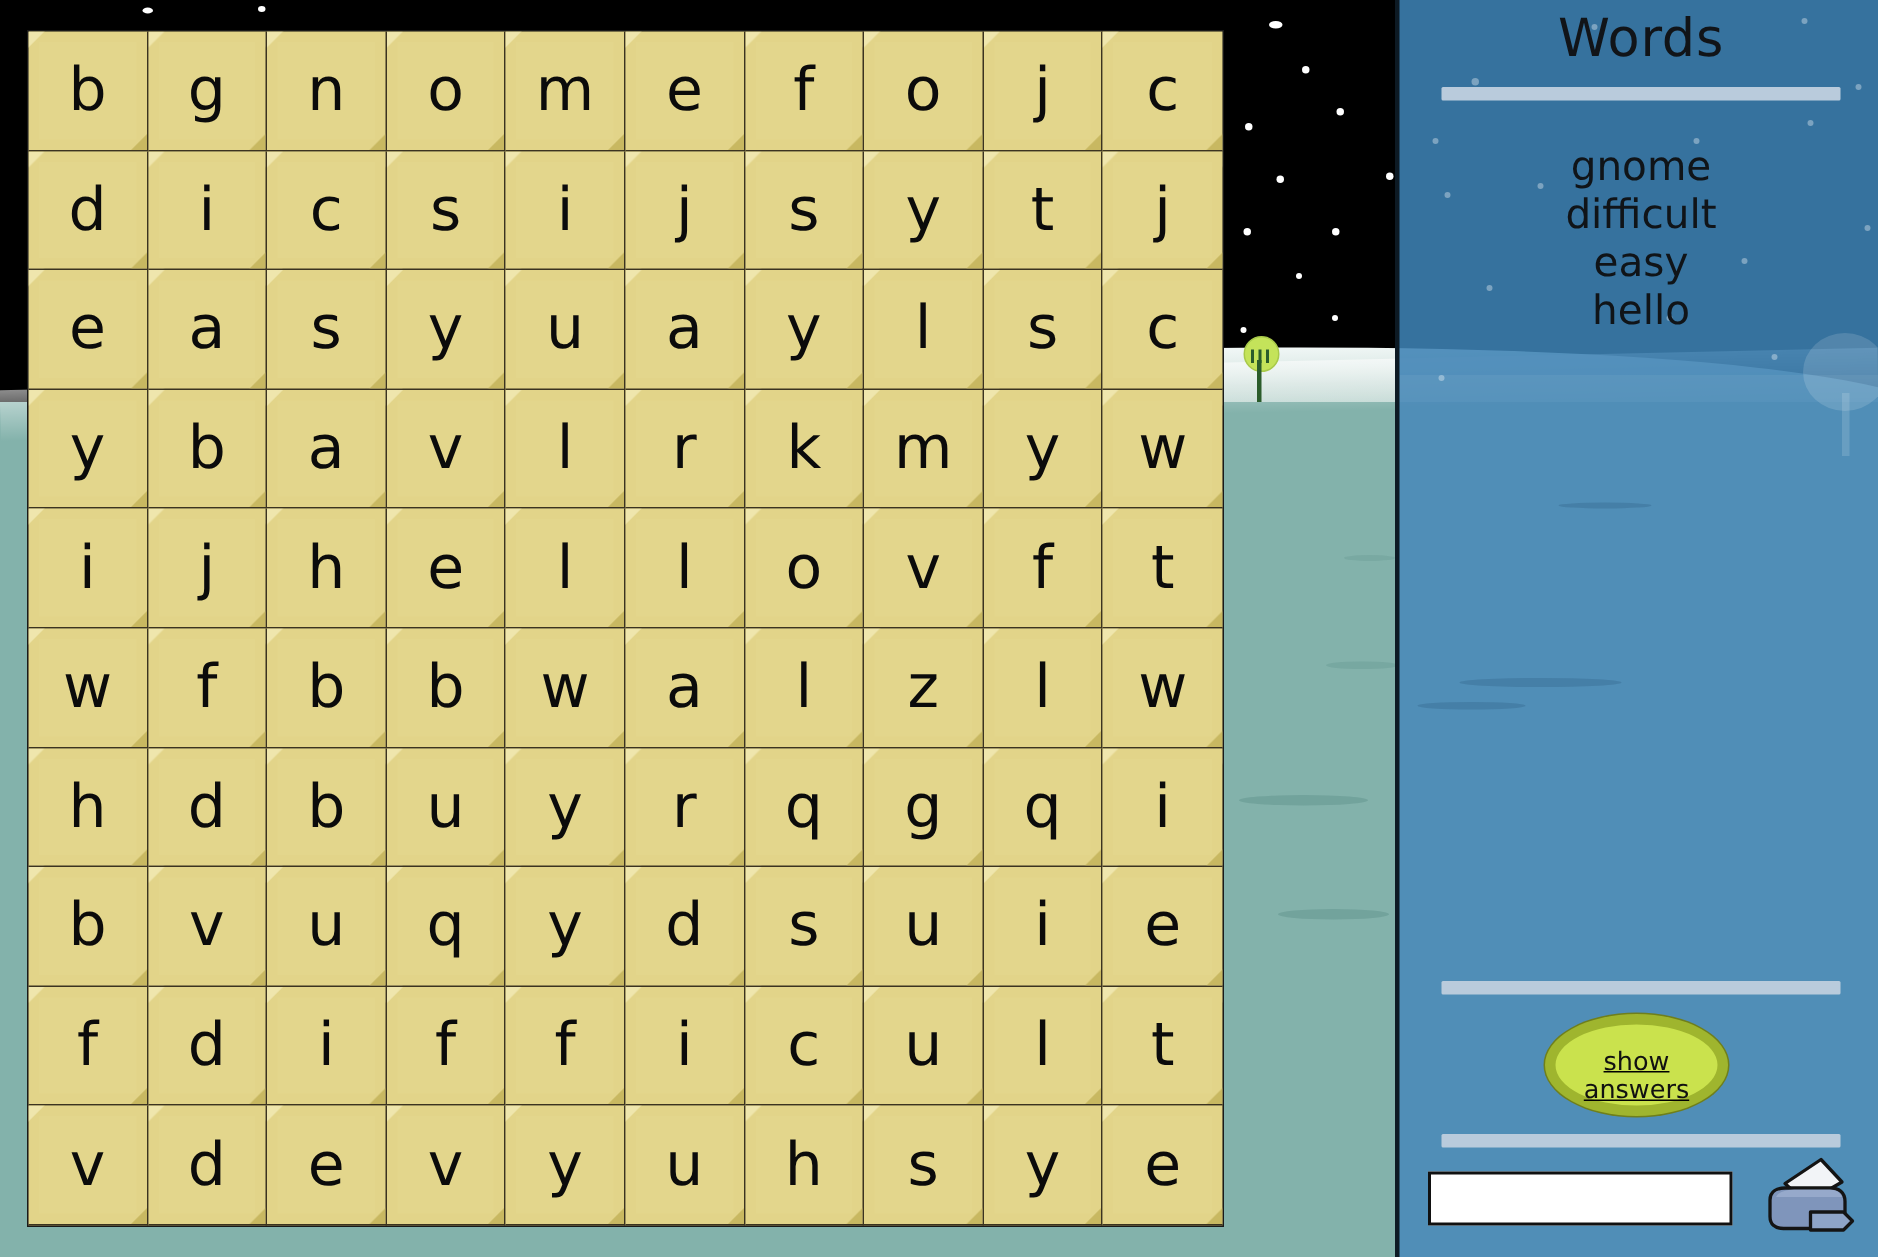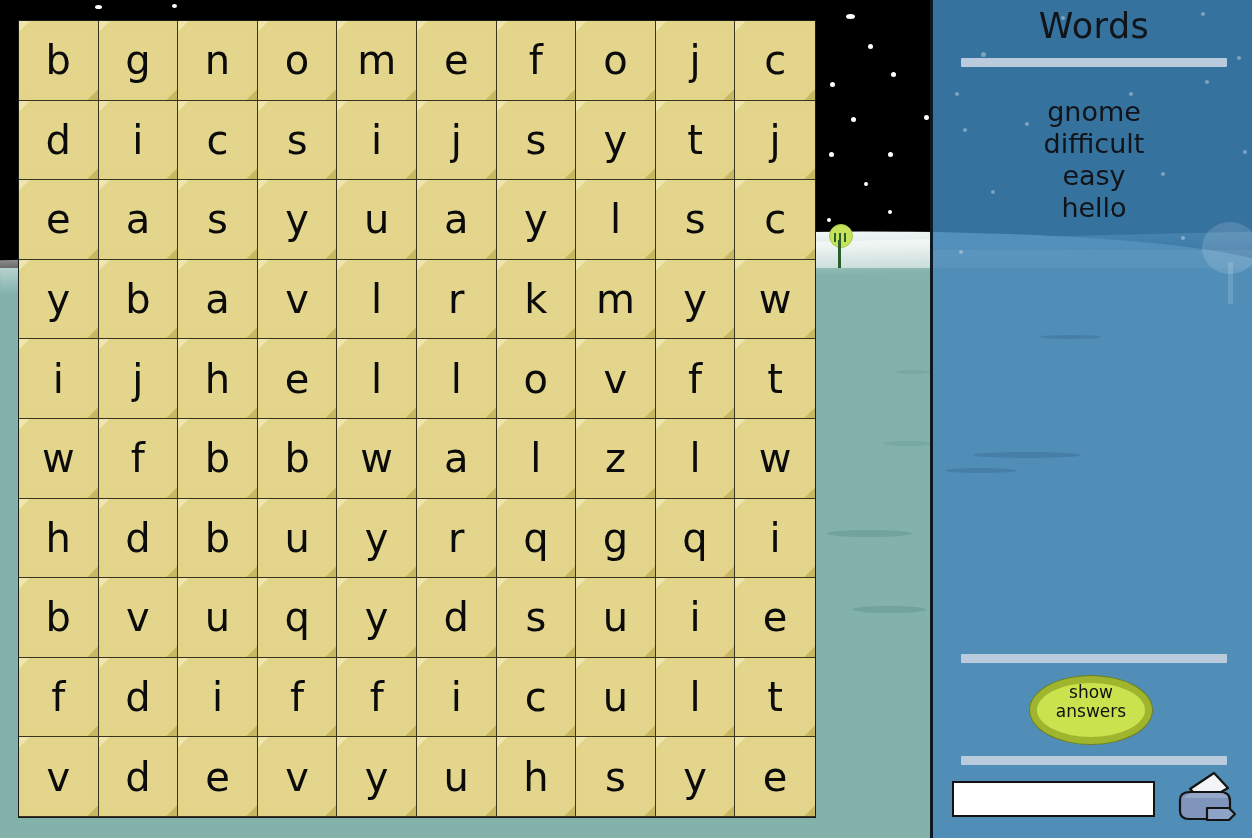--- a/index.html
+++ b/index.html
@@ -240,23 +240,24 @@
     top: 676px;
     width: 122px;
     height: 68px;
     border-radius: 50%;
     background: #cae24d;
     border: 7px solid #9fb52e;
     box-sizing: border-box;
     display: flex;
     flex-direction: column;
     align-items: center;
-    justify-content: flex-start;
+    justify-content: flex-end;
     cursor: pointer;
     box-shadow: 0 0 0 1px #6f7f1c;
+    text-decoration: underline;
   }
   #show-answers .sa-line {
     font-family: "DejaVu Sans", sans-serif;
     font-size: 17px;
     line-height: 19px;
     color: #111;
   }
 
   #answer-input {
     position: absolute;

